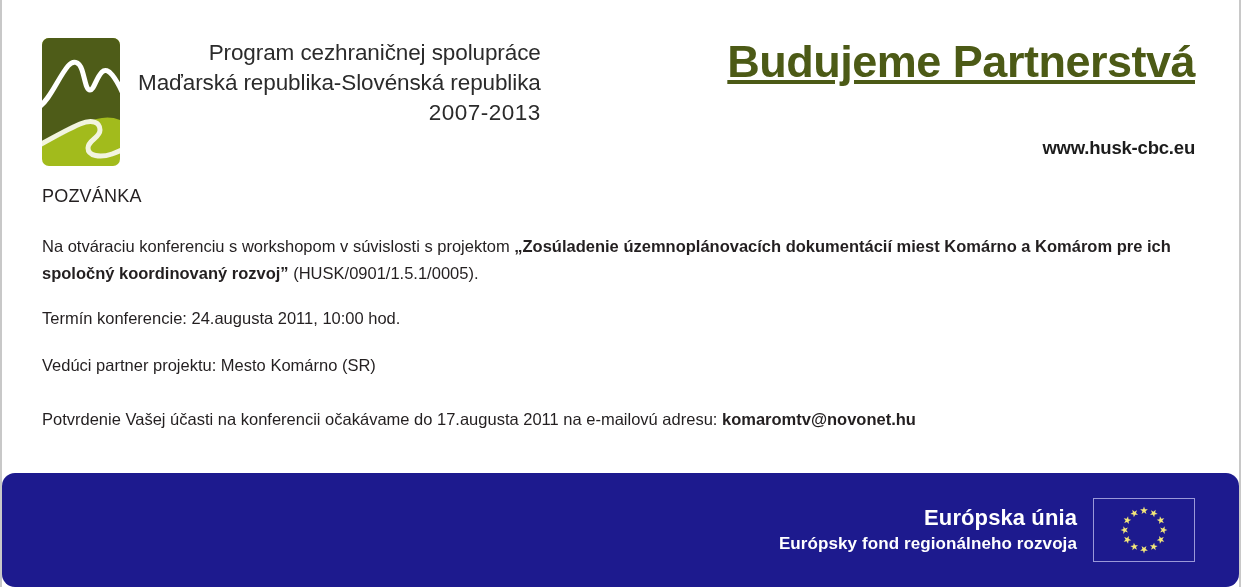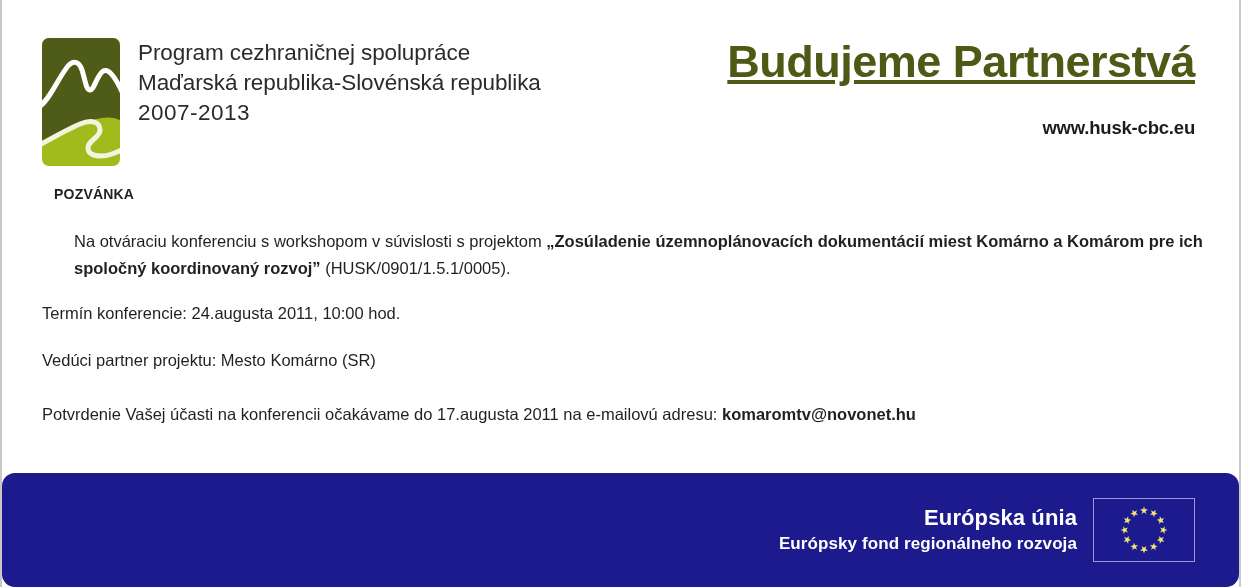--- a/index.html
+++ b/index.html
@@ -41,20 +41,21 @@
     flex: 0 0 auto;
   }
   .brand-text {
     margin-left: 18px;
     color: #2b2b2b;
     font-size: 22.5px;
     line-height: 1.33;
     font-weight: 400;
     letter-spacing: -0.1px;
     white-space: nowrap;
+    text-align: right;
   }
   .brand-text .line3 {
     letter-spacing: 0.5px;
   }
 
   .header-right {
     position: absolute;
     right: 44px;
     top: 38px;
     text-align: right;
@@ -62,50 +63,49 @@
   .main-title {
     color: #4c5a16;
     font-size: 45px;
     font-weight: 700;
     letter-spacing: -0.5px;
     line-height: 1.05;
     white-space: nowrap;
     text-decoration: underline;
   }
   .site-url {
-    margin-top: 32px;
+    margin-top: 52px;
     color: #1c1c1c;
     font-size: 18.5px;
     font-weight: 700;
     letter-spacing: -0.2px;
     white-space: nowrap;
   }
 
   
   .content {
     position: absolute;
     left: 40px;
     top: 186px;
     width: 1162px;
     color: #231f20;
     font-size: 16.5px;
   }
   .invite-heading {
-    font-size: 14px;
-    font-weight: 700;
+    font-size: 18px;
+    font-weight: 400;
     letter-spacing: 0.2px;
-    margin: 0 0 26px 12px;
+    margin: 0 0 26px 0;
   }
   .para {
     margin: 0 0 22px 0;
     line-height: 1.62;
   }
   .para.intro {
     margin-bottom: 20px;
-    margin-left: 32px;
   }
   .para b {
     font-weight: 700;
   }
   .detail-line {
     margin: 0 0 22px 0;
     line-height: 1.5;
   }
   .detail-line .lbl {
     font-weight: 400;

